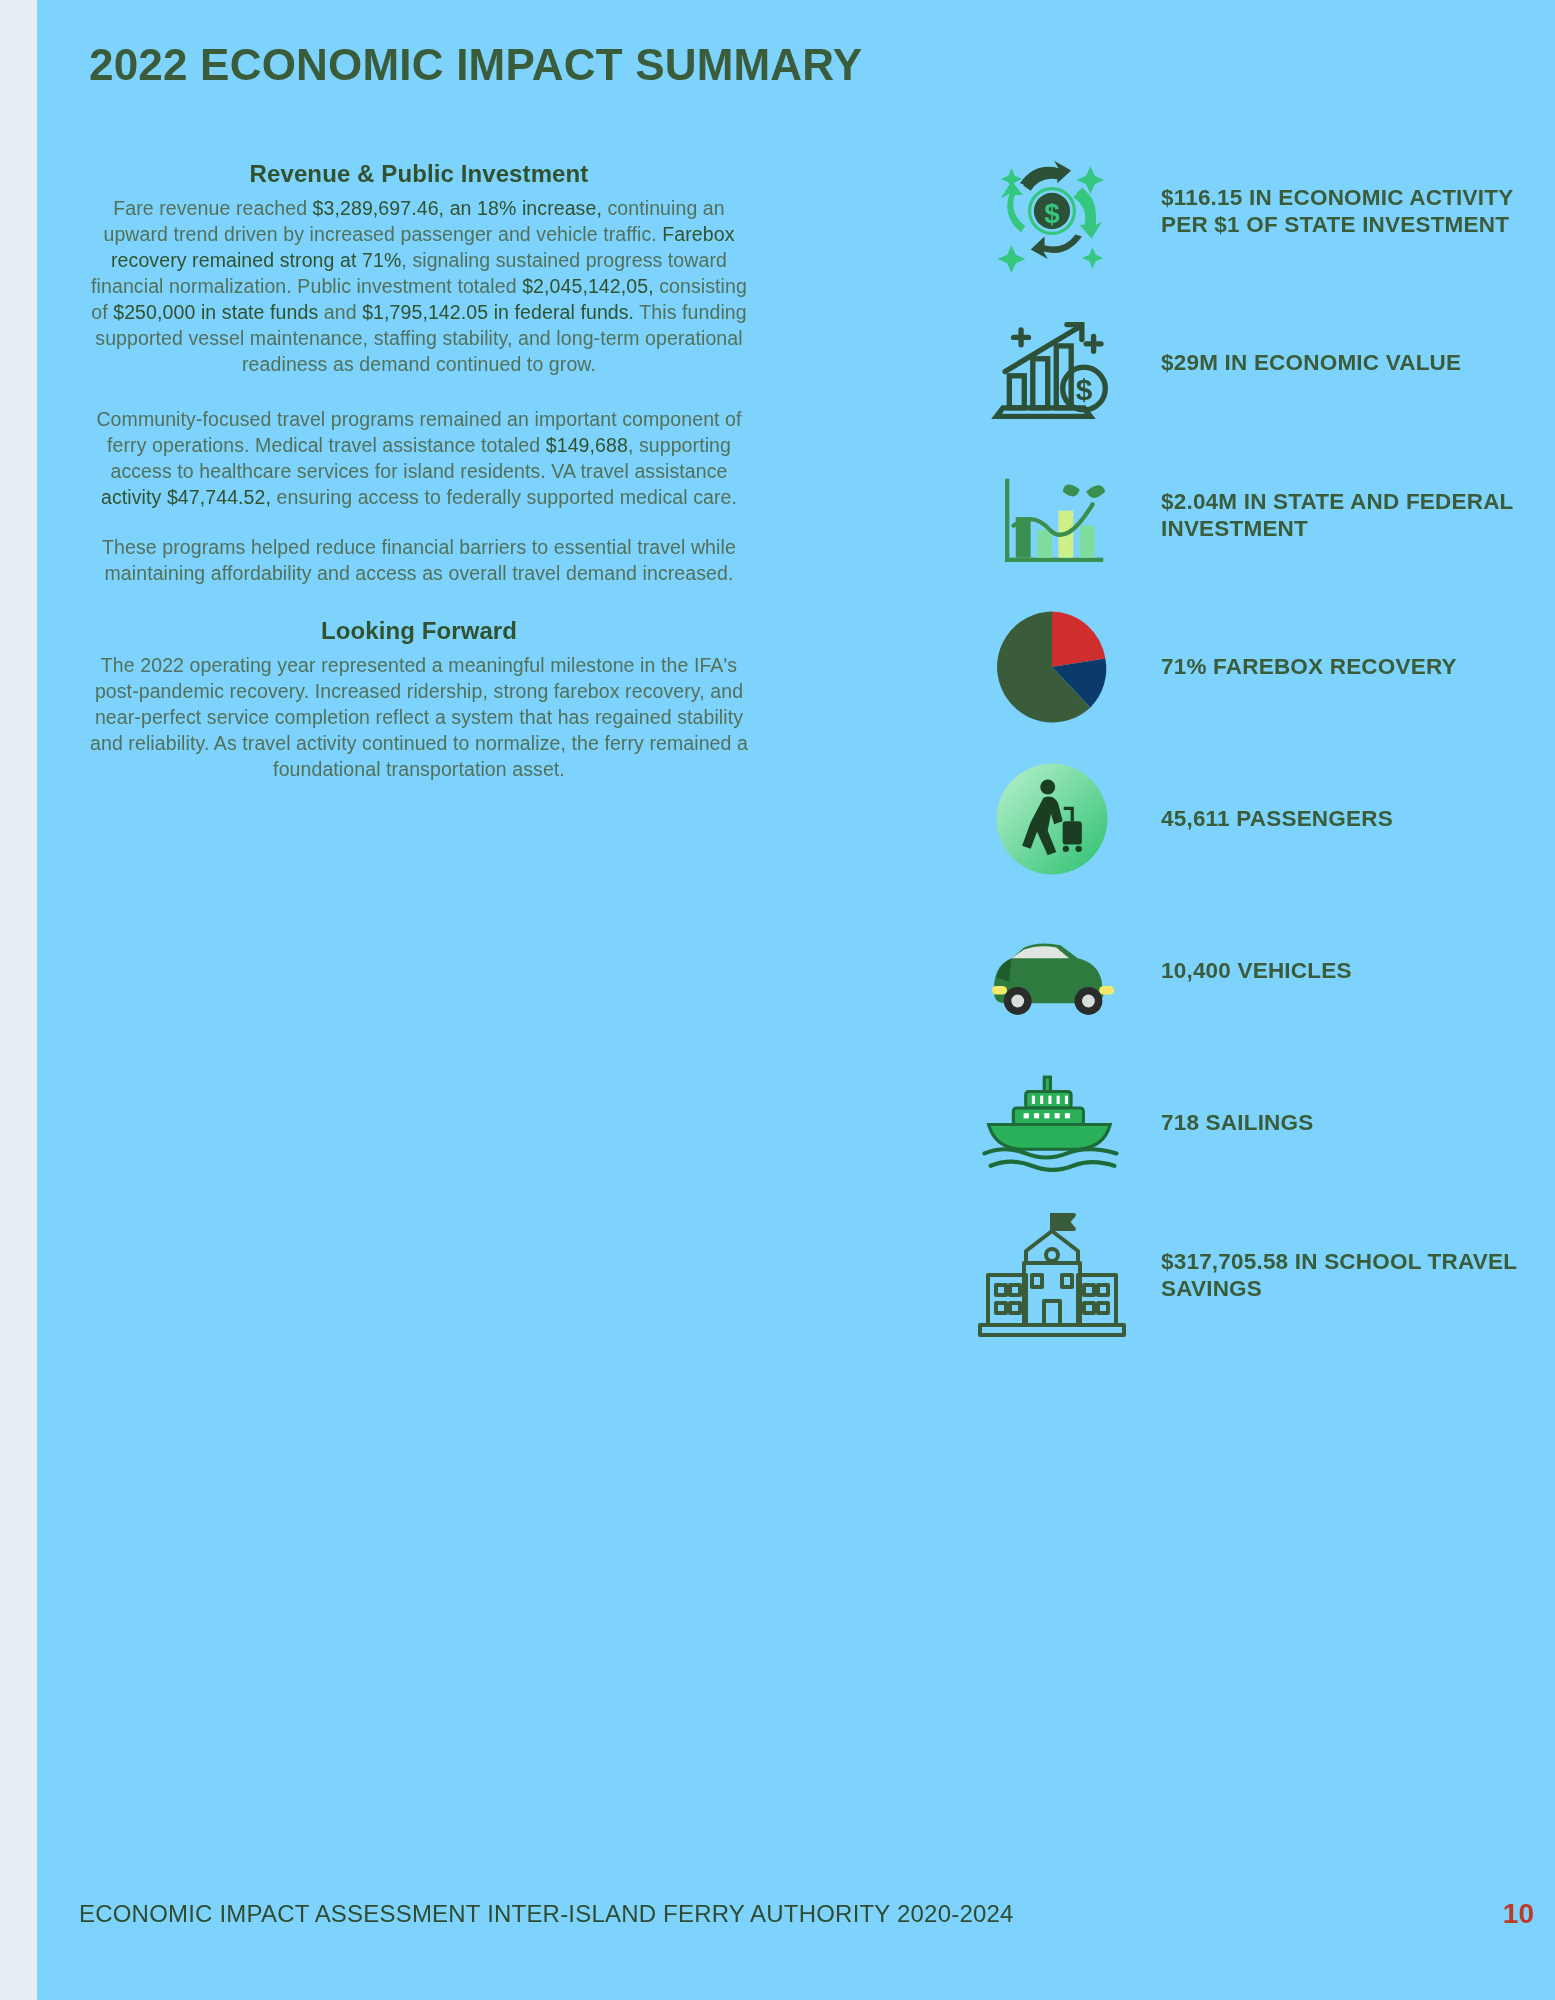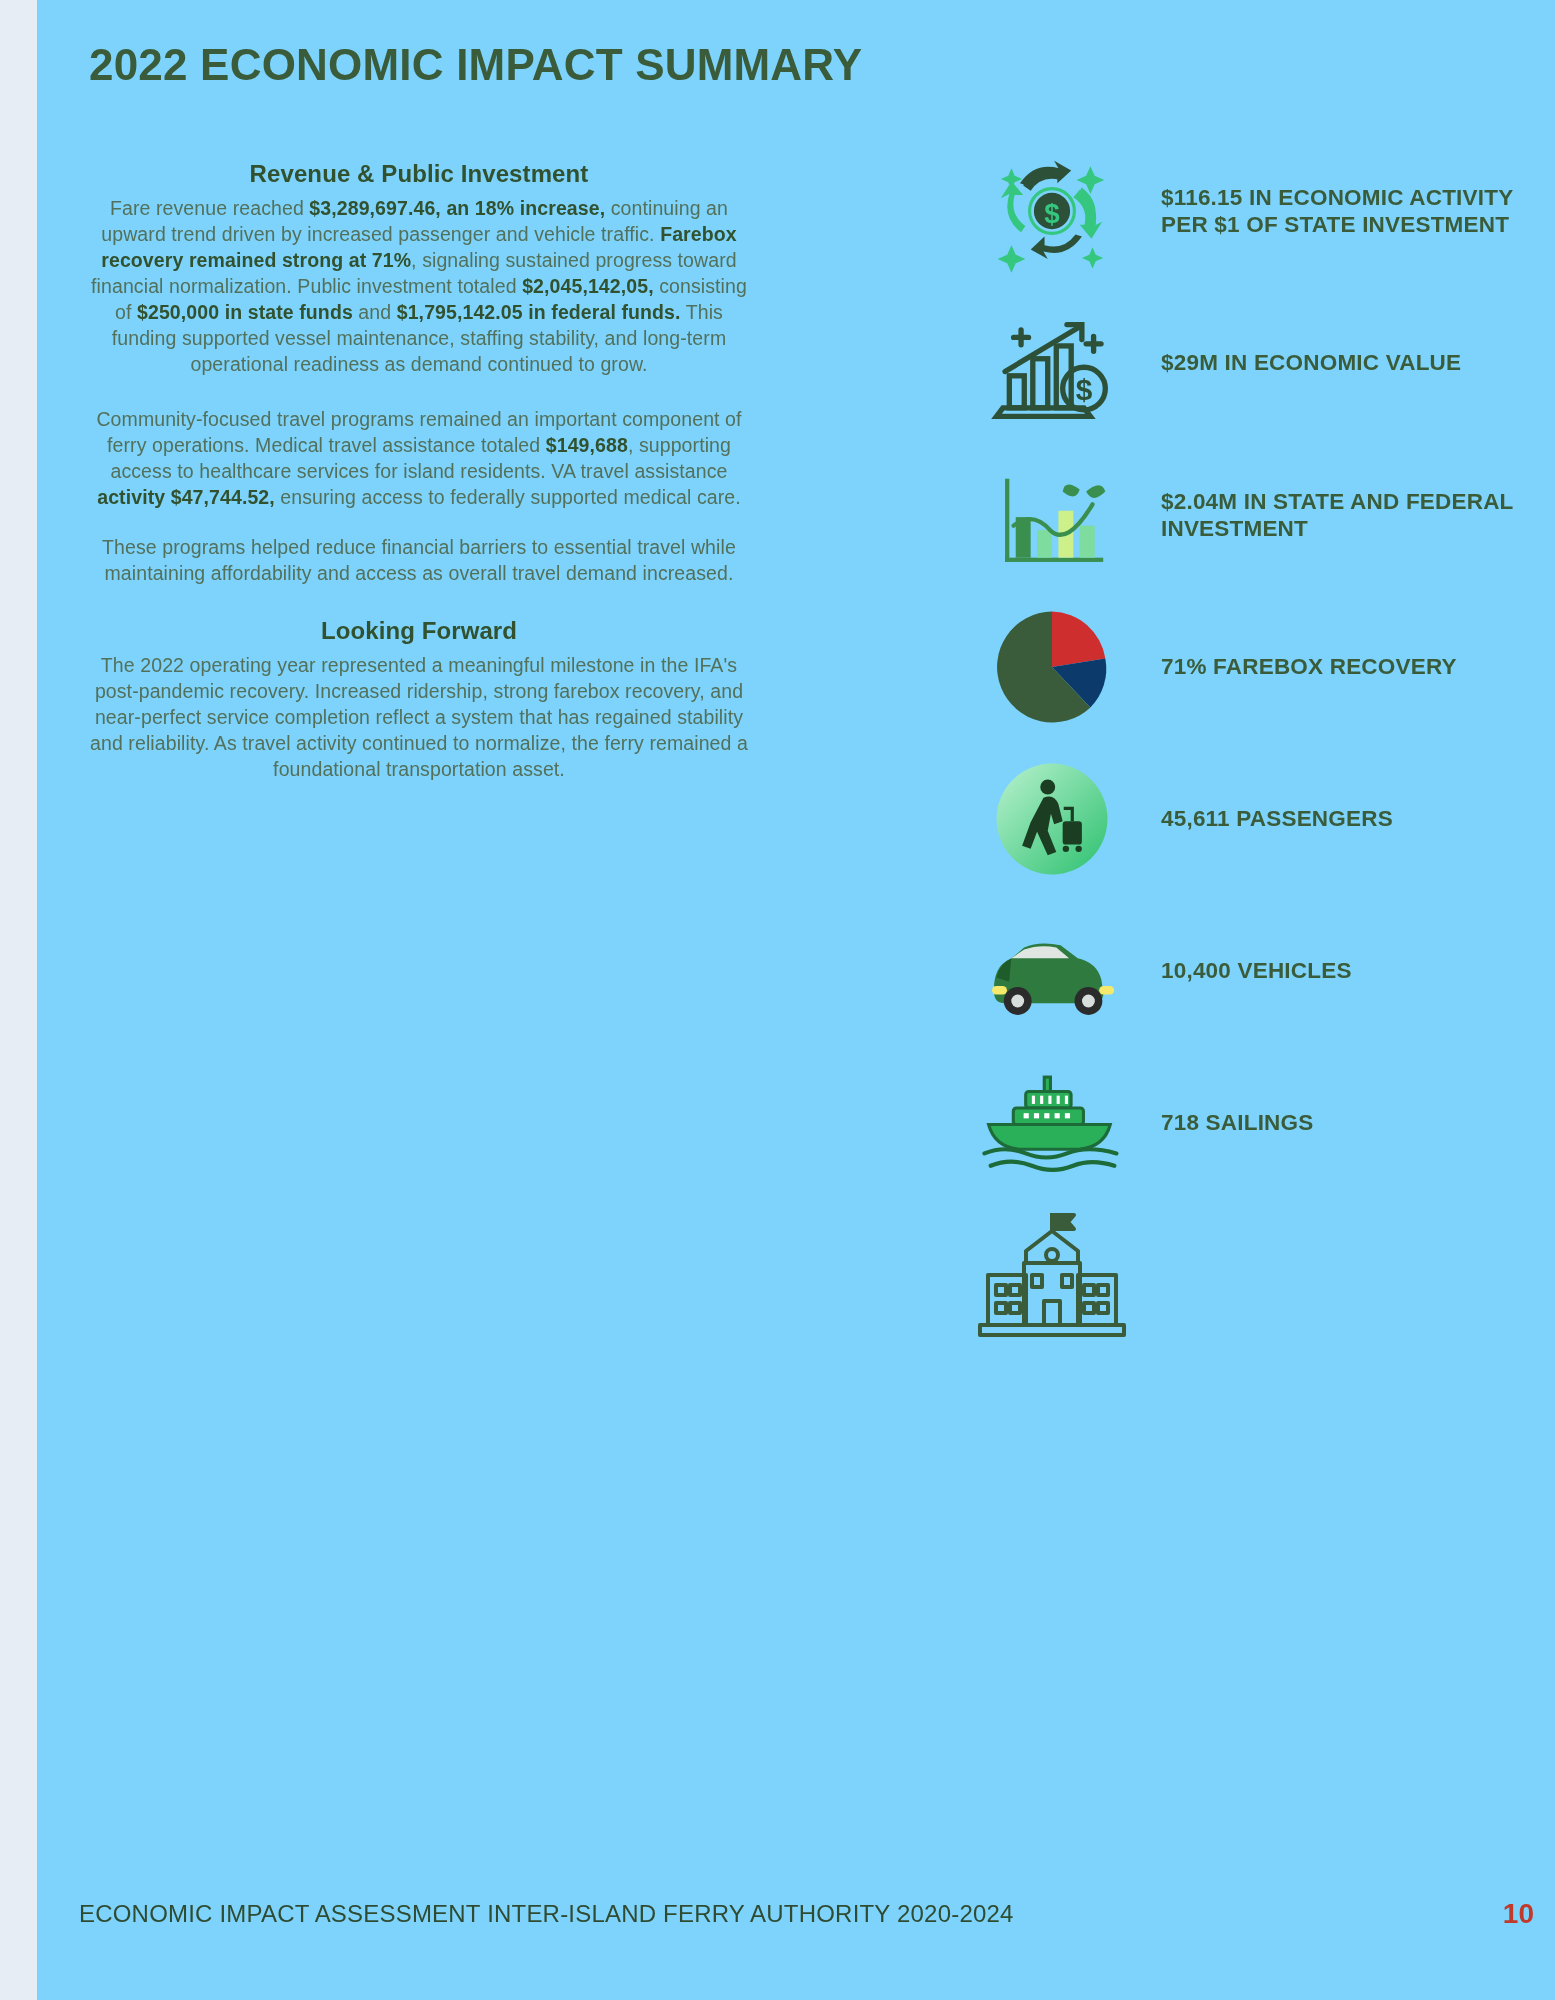--- a/index.html
+++ b/index.html
@@ -42,21 +42,21 @@
     margin-bottom: 8px;
     letter-spacing: 0.1px;
   }
   .body-text {
     font-size: 19.5px;
     line-height: 1.33;
     color: #53705a;
     letter-spacing: 0.1px;
   }
   .body-text + .body-text { margin-top: 24px; }
-  .body-text b { color: #31512f; font-weight: 700; }
+  .body-text b { color: #31512f; font-weight: 400; }
   
   .stats {
     position: absolute;
     left: 930px;
     top: 135px;
     width: 580px;
   }
   .stat-row {
     display: flex;
     align-items: center;
@@ -280,20 +280,21 @@
               <rect x="38" y="98" width="10" height="10"></rect>
         <rect x="112" y="80" width="10" height="10"></rect>
               <rect x="126" y="80" width="10" height="10"></rect>
         <rect x="112" y="98" width="10" height="10"></rect>
               <rect x="126" y="98" width="10" height="10"></rect>
         <rect x="60" y="70" width="10" height="12"></rect>
               <rect x="90" y="70" width="10" height="12"></rect>
       </g>
     </svg>
         </div>
+        <div class="stat-label">$317,705.58 IN SCHOOL TRAVEL SAVINGS</div>
       </div>
     </div>
 
   <div class="footer-rule"></div>
   <div class="footer-text">ECONOMIC IMPACT ASSESSMENT INTER-ISLAND FERRY AUTHORITY 2020-2024</div>
   <div class="footer-page">10</div>
 
 </div>
 
 </body></html>

